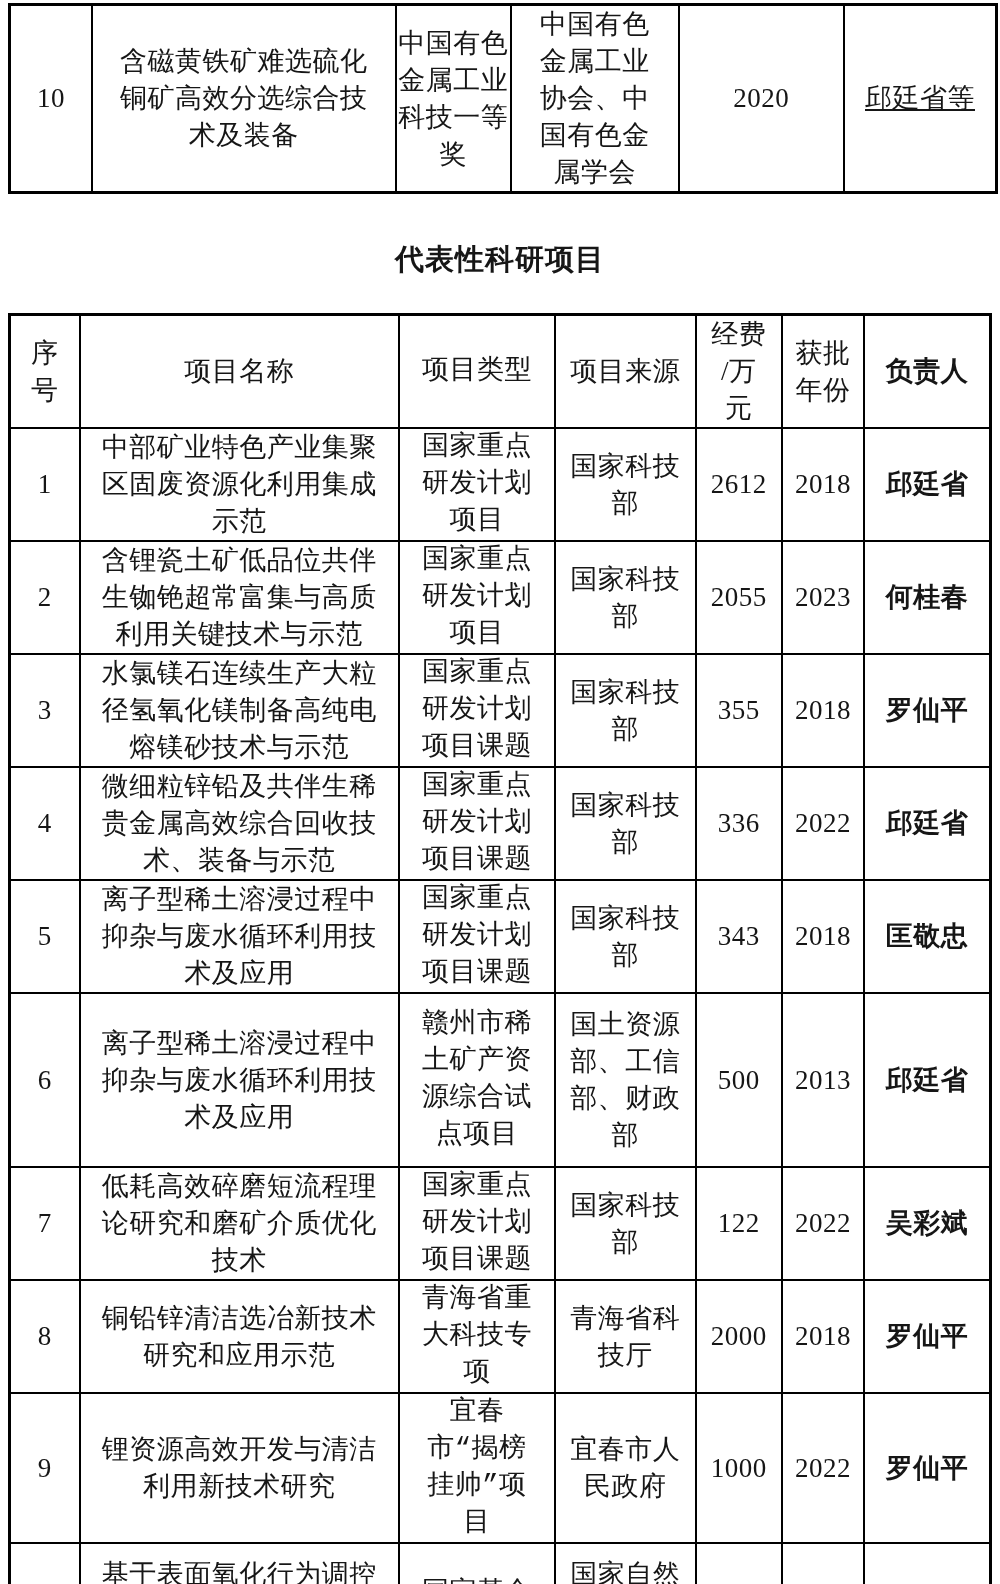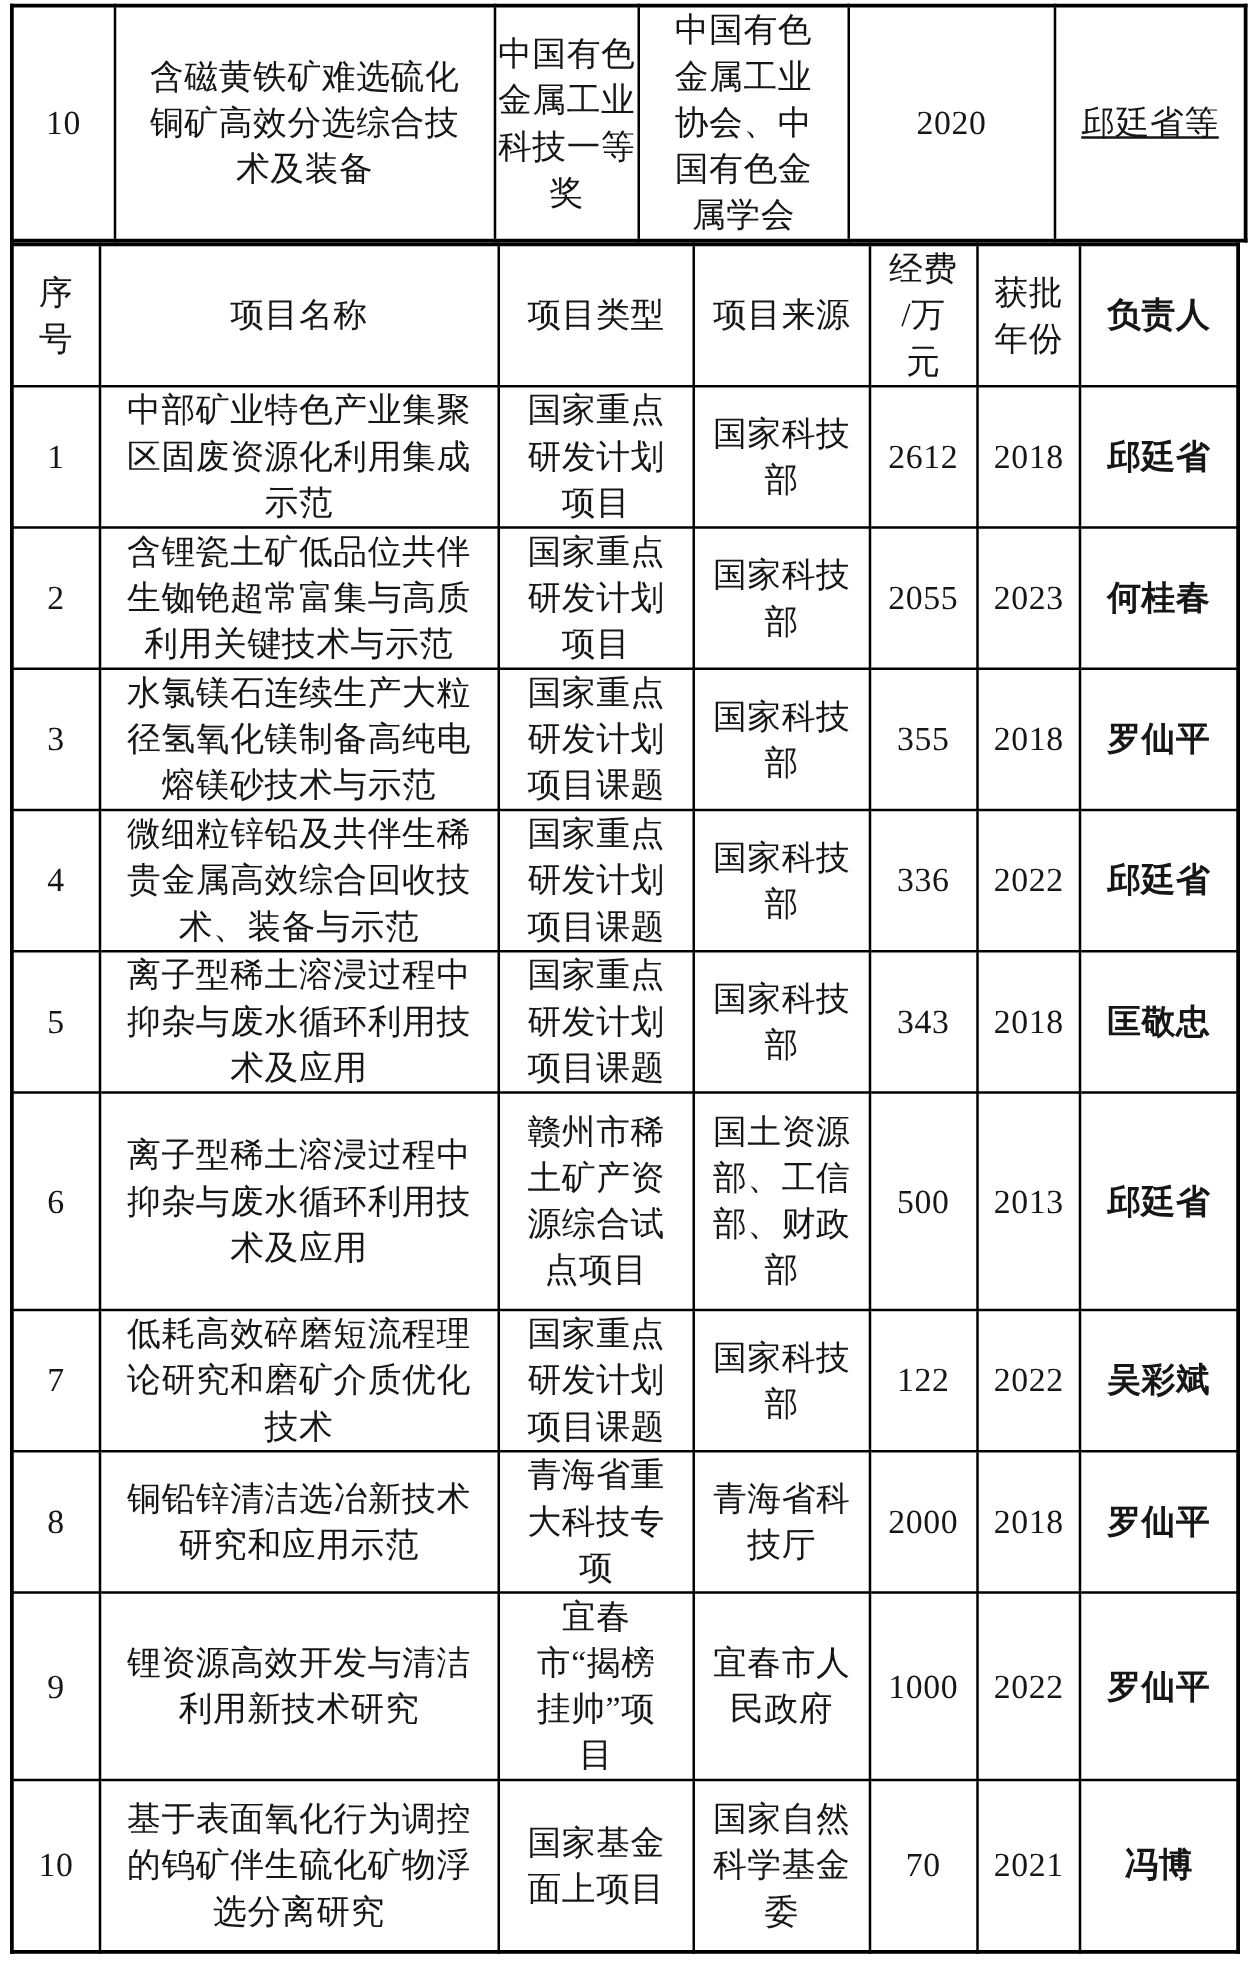--- a/index.html
+++ b/index.html
@@ -19,21 +19,21 @@
     font-size:27px;
     line-height:37px;
     letter-spacing:0.5px;
     overflow:hidden;
     word-break:normal;
   }
   
   .tt-c1{padding:0 10px;} .tt-c2{padding:0 22px;} .tt-c3{padding:0 0;}
   .tt-c4{padding:0 24px;} .tt-c5{padding:0 8px;}  .tt-c6{padding:0 14px;text-decoration:underline;}
   
-  .m-c1{padding:0 10px;} .m-c2{padding:0 16px;margin-top:28px;} .m-c3{padding:0 18px;}
+  .m-c1{padding:0 10px;} .m-c2{padding:0 16px;margin-top:28px;} .m-c3{padding:0 18px;font-family:Liberation Mono, monospace;}
   .m-c4{padding:12px 10px;} .m-c5{padding:0 12px;} .m-c6{padding:0 10px;margin-top:22px;}
   .m-c7{padding:0 10px;font-weight:bold;}
   .rh183{height:183px;}
   .rh110{height:110px;}
   .main-table tr{height:112px;}
   .main-table tr.rh151{height:151px;}
   .vtop{vertical-align:top;}
   .pre{white-space:pre-line;}
   .section-title{
     text-align:center;
@@ -62,20 +62,21 @@
       <td class="tt-c1">10</td>
       <td class="tt-c2">含磁黄铁矿难选硫化铜矿高效分选综合技术及装备</td>
       <td class="tt-c3">中国有色金属工业科技一等奖</td>
       <td class="tt-c4">中国有色金属工业协会、中国有色金属学会</td>
       <td class="tt-c5">2020</td>
       <td class="tt-c6">邱廷省等</td>
     </tr>
   </tbody>
     </table>
 
+  <div class="section-title">代表性科研项目</div>
 
   <table class="tbl main-table" style="width:984px">
     <colgroup>
       <col style="width:70px">
         <col style="width:318px">
         <col style="width:156px">
       <col style="width:140px">
         <col style="width:86px">
         <col style="width:82px">
         <col style="width:126px">

